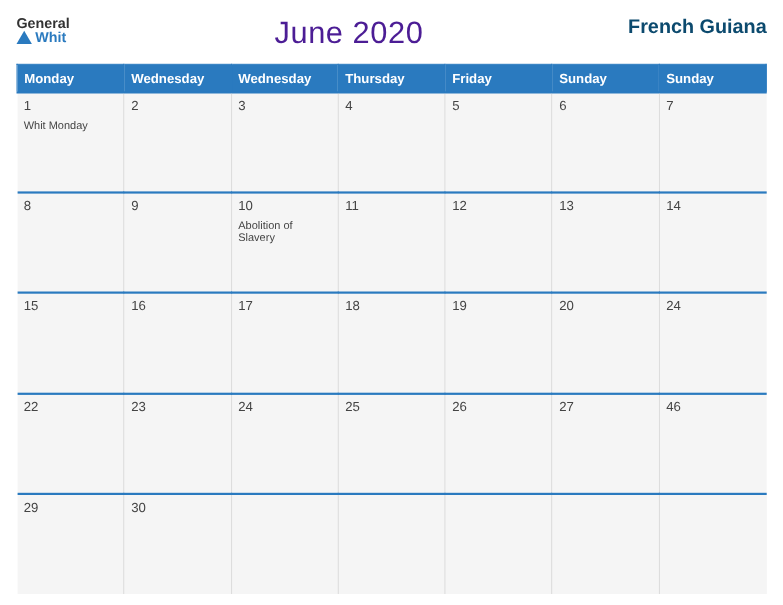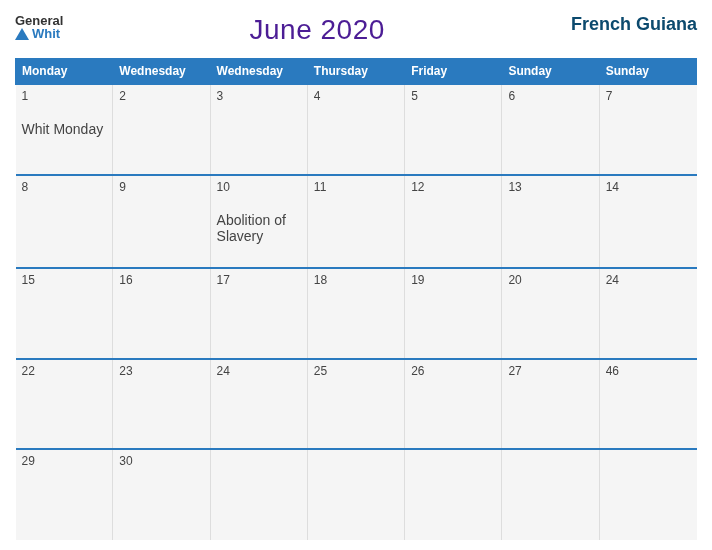--- a/index.html
+++ b/index.html
@@ -104,24 +104,24 @@
     }
 
     .day-number {
       font-size: 12px;
       color: #444;
       display: block;
       margin-bottom: 2px;
     }
 
     .holiday-label {
-      font-size: 14px;
+      font-size: 10px;
       color: #444;
       display: block;
-      margin-top: 18px;
+      margin-top: 6px;
     }
 
     .empty-cell {
       background-color: #f5f5f5;
     }
   </style>
 </head>
 <body>
 
 <div class="header">

